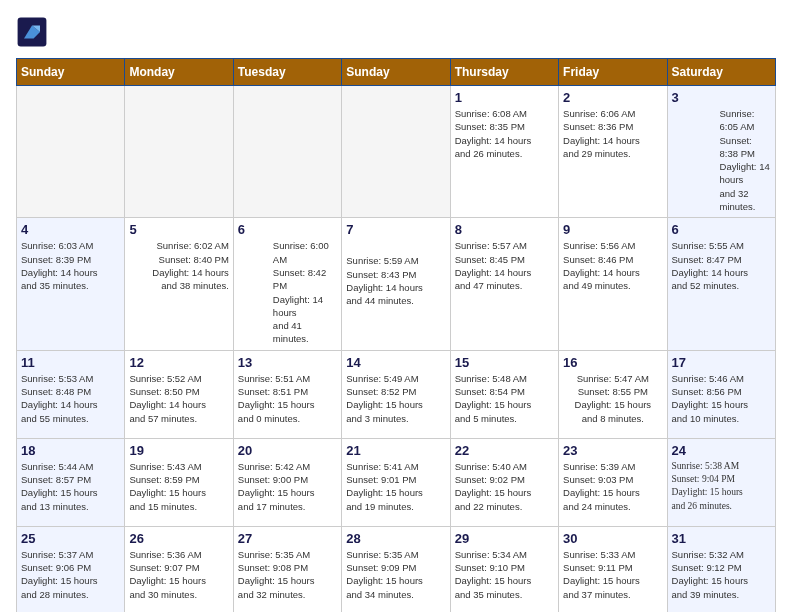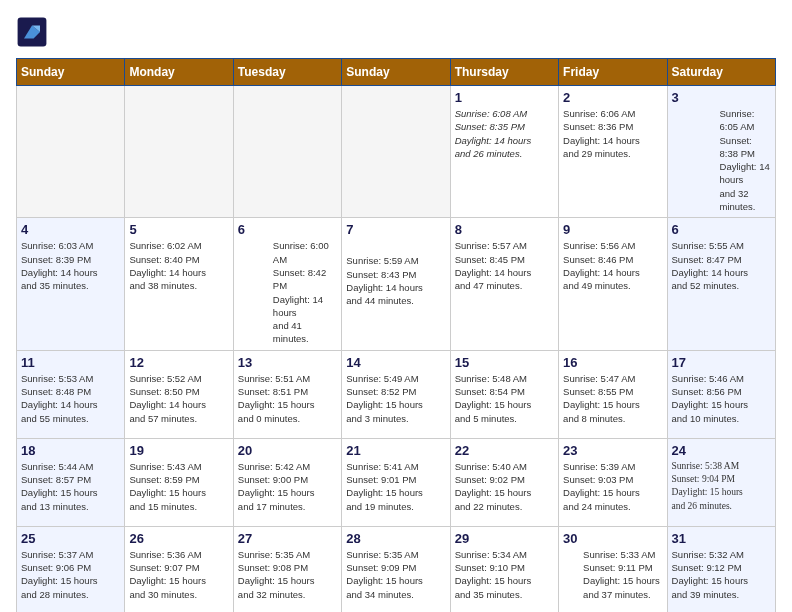--- a/index.html
+++ b/index.html
@@ -118,21 +118,21 @@
       </tr>
   </thead>
   <tbody id="calendar-body">
   <tr>
         <td class="empty"></td>
         <td class="empty"></td>
         <td class="empty"></td>
         <td class="empty"></td>
         <td>
           <div class="day-num">1</div>
-          <div class="day-info" style="white-space: pre-line; font-style: italic;">Sunrise: 6:08 AM
+          <div class="day-info" style="white-space: pre-line;">Sunrise: 6:08 AM
 Sunset: 8:35 PM
 Daylight: 14 hours
 and 26 minutes.</div>
         </td>
         <td>
           <div class="day-num">2</div>
           <div class="day-info" style="white-space: pre-line;">Sunrise: 6:06 AM
 Sunset: 8:36 PM
 Daylight: 14 hours
 and 29 minutes.</div>
@@ -148,21 +148,21 @@
       <tr>
         <td class="weekend">
           <div class="day-num">4</div>
           <div class="day-info" style="white-space: pre-line;">Sunrise: 6:03 AM
 Sunset: 8:39 PM
 Daylight: 14 hours
 and 35 minutes.</div>
         </td>
         <td>
           <div class="day-num">5</div>
-          <div class="day-info" style="white-space: pre-line;">Sunrise: 6:02 AM
+          <div class="day-info" style="white-space: pre-line; text-align: right;">Sunrise: 6:02 AM
 Sunset: 8:40 PM
 Daylight: 14 hours
 and 38 minutes.</div>
         </td>
         <td>
           <div class="day-num">6</div>
           <div class="day-info" style="white-space: pre-line; margin-left: 35px;">Sunrise: 6:00 AM
 Sunset: 8:42 PM
 Daylight: 14 hours
 and 41 minutes.</div>
@@ -227,21 +227,21 @@
         </td>
         <td>
           <div class="day-num">15</div>
           <div class="day-info" style="white-space: pre-line;">Sunrise: 5:48 AM
 Sunset: 8:54 PM
 Daylight: 15 hours
 and 5 minutes.</div>
         </td>
         <td>
           <div class="day-num">16</div>
-          <div class="day-info" style="white-space: pre-line;">Sunrise: 5:47 AM
+          <div class="day-info" style="white-space: pre-line; text-align: center;">Sunrise: 5:47 AM
 Sunset: 8:55 PM
 Daylight: 15 hours
 and 8 minutes.</div>
         </td>
         <td class="weekend">
           <div class="day-num">17</div>
           <div class="day-info" style="white-space: pre-line;">Sunrise: 5:46 AM
 Sunset: 8:56 PM
 Daylight: 15 hours
 and 10 minutes.</div>
@@ -329,21 +329,21 @@
         </td>
         <td>
           <div class="day-num">29</div>
           <div class="day-info" style="white-space: pre-line;">Sunrise: 5:34 AM
 Sunset: 9:10 PM
 Daylight: 15 hours
 and 35 minutes.</div>
         </td>
         <td>
           <div class="day-num">30</div>
-          <div class="day-info" style="white-space: pre-line; margin-left: 20px;">Sunrise: 5:33 AM
+          <div class="day-info" style="white-space: pre-line;">Sunrise: 5:33 AM
 Sunset: 9:11 PM
 Daylight: 15 hours
 and 37 minutes.</div>
         </td>
         <td class="weekend">
           <div class="day-num">31</div>
           <div class="day-info" style="white-space: pre-line;">Sunrise: 5:32 AM
 Sunset: 9:12 PM
 Daylight: 15 hours
 and 39 minutes.</div>

